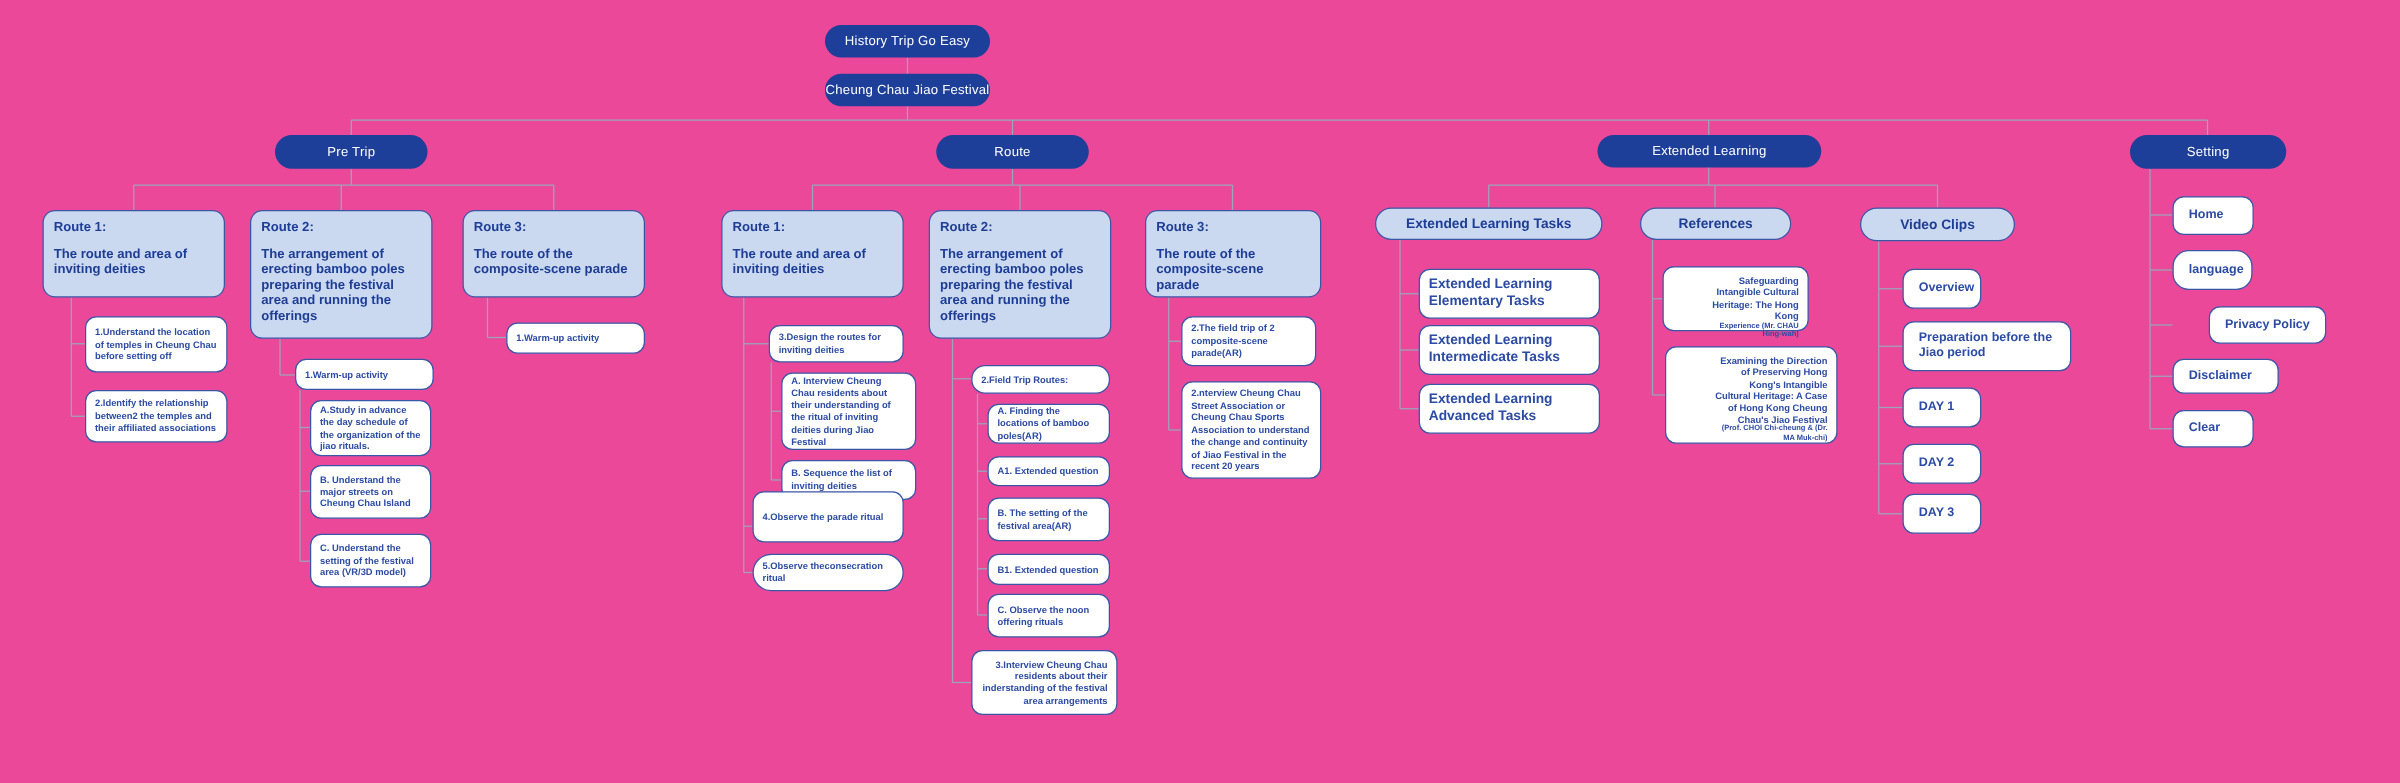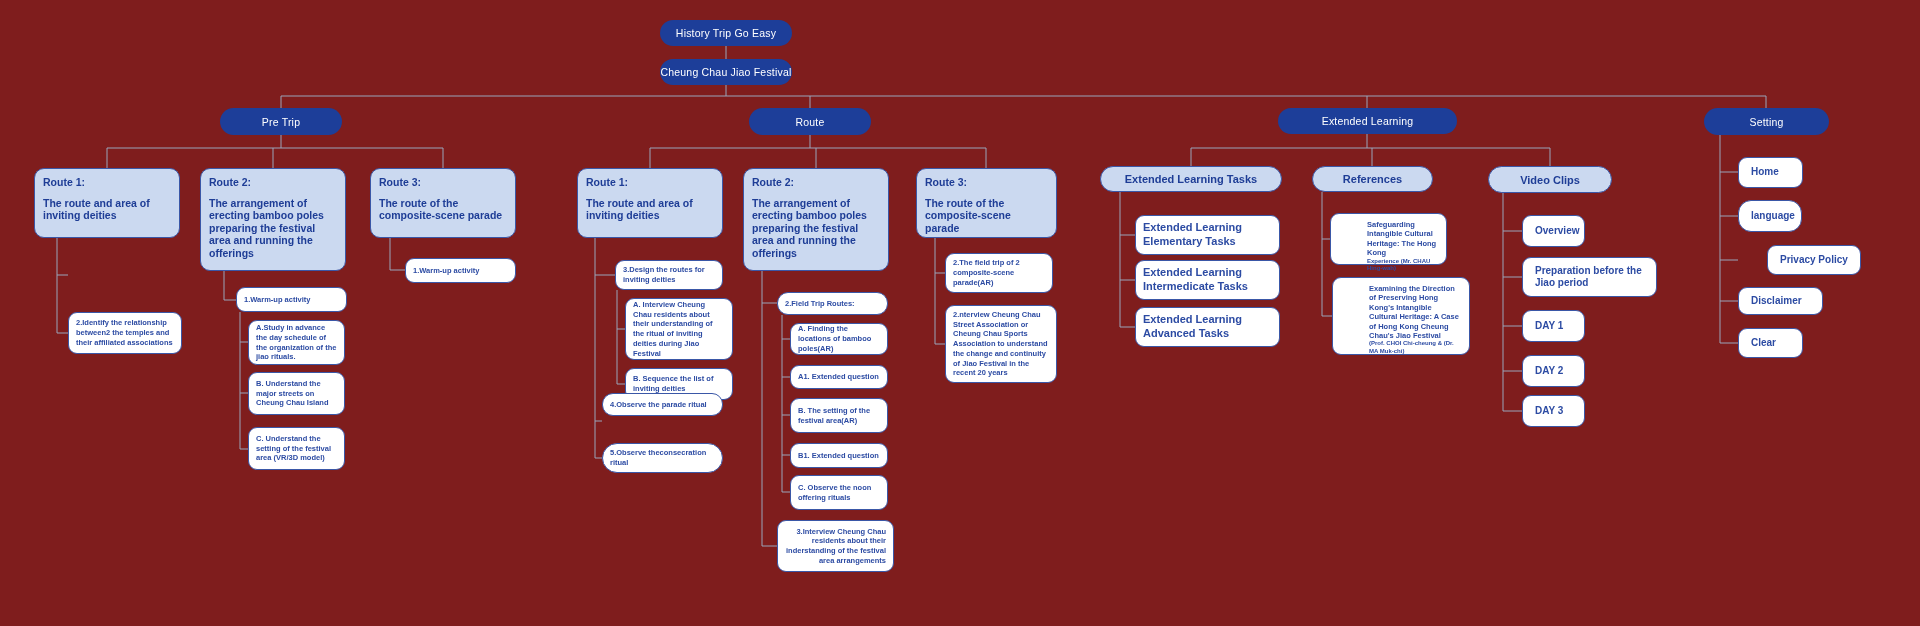--- a/index.html
+++ b/index.html
@@ -1,35 +1,35 @@
 <!DOCTYPE html>
 <html><head>
 <meta charset="utf-8">
 <style>
   html,body{margin:0;padding:0;background:#ffffff;}
-  .stage{position:relative;width:1920px;height:626px;background:#7f1d1d;overflow:hidden;
+  .stage{position:relative;width:1920px;height:626px;background:#ec4899;overflow:hidden;
          font-family:"Liberation Sans",sans-serif;}
   .stage *{box-sizing:border-box;}
   svg.wires{position:absolute;left:0;top:0;width:1920px;height:626px;}
   svg.wires path{stroke:#9aa6bb;stroke-width:1;fill:none;}
   .node{position:absolute;display:flex;align-items:center;}
   .pill{background:#1d3e99;color:#ffffff;border-radius:14px;justify-content:center;
         font-size:10.5px;font-weight:500;letter-spacing:.2px;}
   .hpill{background:#cbd9f0;color:#1e3d96;border:1.5px solid #3a57a7;border-radius:14px;
          justify-content:center;font-size:11px;font-weight:700;}
   .card{background:#cbd9f0;border:1.5px solid #3a57a7;border-radius:10px;color:#1e3d96;
         padding:7px 8px;display:block;}
   .card .t{font-size:10.5px;font-weight:700;margin-bottom:9px;}
   .card .b{font-size:10.5px;font-weight:700;line-height:1.18;}
   .leaf{background:#ffffff;border:1px solid #3a57a7;border-radius:9px;color:#2c4ba3;
         padding:3px 7px;font-weight:700;}
   .leaf-sm{font-size:7.5px;line-height:1.3;}
   .leaf-md{font-size:11px;line-height:1.25;}
   .leaf-nav{font-size:10px;line-height:1.25;padding-left:12px;}
-  .ref{display:block;text-align:left;padding-top:6px;padding-left:36px;}
+  .ref{display:block;text-align:right;padding-top:6px;padding-left:36px;}
   .ref .rt{font-size:7.5px;font-weight:700;line-height:1.25;}
   .ref .rn{font-size:6px;font-weight:700;line-height:1.3;}
 </style>
 </head>
 <body>
 
 <div class="stage">
 
   <svg class="wires" viewBox="0 0 1920 626">
     <path d="M726 46 V59"></path>
@@ -118,20 +118,23 @@
     <div class="b">The route and area of inviting deities</div>
   </div>
   <div class="node card" style="left:200px;top:168px;width:146px;height:103px;">
     <div class="t">Route 2:</div>
     <div class="b">The arrangement of erecting bamboo poles preparing the festival area and running the offerings</div>
   </div>
   <div class="node card" style="left:370px;top:168px;width:146px;height:70px;">
     <div class="t">Route 3:</div>
     <div class="b">The route of the composite-scene parade</div>
   </div>
+  <div class="node leaf leaf-sm" style="left:68px;top:253px;width:114px;height:45px;">
+      <span>1.Understand the location of temples in Cheung Chau before setting off</span>
+    </div>
   <div class="node leaf leaf-sm" style="left:68px;top:312px;width:114px;height:42px;">
       <span>2.Identify the relationship between2 the temples and their affiliated associations</span>
     </div>
   <div class="node leaf leaf-sm" style="left:236px;top:287px;width:111px;height:25px;">
       <span>1.Warm-up activity</span>
     </div>
   <div class="node leaf leaf-sm" style="left:248px;top:320px;width:97px;height:45px;">
       <span>A.Study in advance the day schedule of the organization of the jiao rituals.</span>
     </div>
   <div class="node leaf leaf-sm" style="left:248px;top:372px;width:97px;height:43px;">
@@ -158,21 +161,21 @@
   </div>
   <div class="node leaf leaf-sm" style="left:615px;top:260px;width:108px;height:30px;">
       <span>3.Design the routes for inviting deities</span>
     </div>
   <div class="node leaf leaf-sm" style="left:625px;top:298px;width:108px;height:62px;">
       <span>A. Interview Cheung Chau residents about their understanding of the ritual of inviting deities during Jiao Festival</span>
     </div>
   <div class="node leaf leaf-sm" style="left:625px;top:368px;width:108px;height:32px;">
       <span>B. Sequence the list of inviting deities</span>
     </div>
-  <div class="node leaf leaf-sm" style="left:602px;top:393px;width:121px;height:23px;border-radius:11px;">
+  <div class="node leaf leaf-sm" style="left:602px;top:393px;width:121px;height:41px;">
       <span>4.Observe the parade ritual</span>
     </div>
   <div class="node leaf leaf-sm" style="left:602px;top:443px;width:121px;height:30px;border-radius:15px;">
       <span>5.Observe theconsecration ritual</span>
     </div>
   <div class="node leaf leaf-sm" style="left:777px;top:292px;width:111px;height:23px;border-radius:11px;">
       <span>2.Field Trip Routes:</span>
     </div>
   <div class="node leaf leaf-sm" style="left:790px;top:323px;width:98px;height:32px;">
       <span>A. Finding the locations of bamboo poles(AR)</span>

